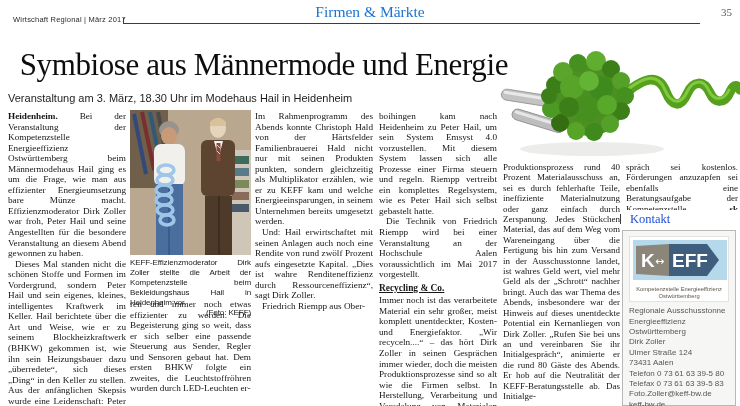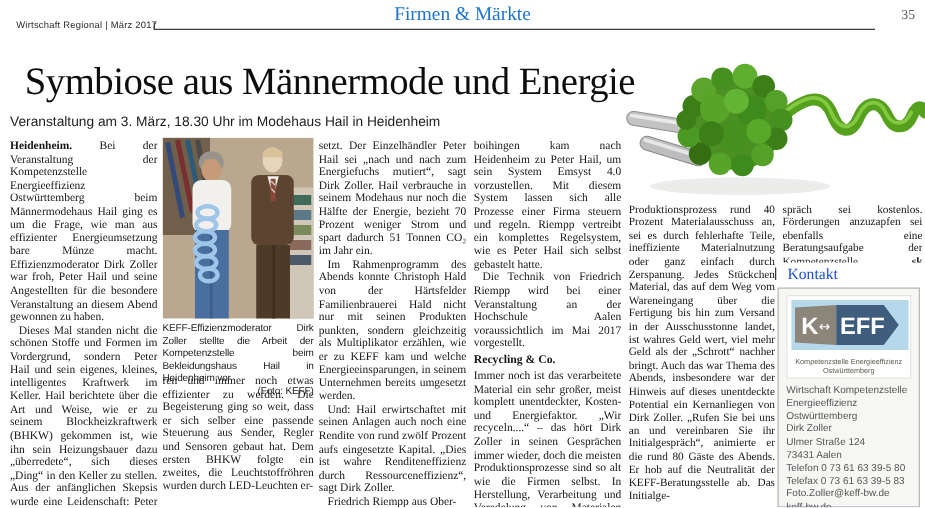--- a/index.html
+++ b/index.html
@@ -33,21 +33,21 @@
     font-size:9.2px;line-height:10.55px;text-align:justify;}
   .col p{margin:0;}
   .col p + p{text-indent:7px;}
   #col1{left:8px;}
   #col2t{left:130px;top:299px;width:121px;height:107px;}
   #col3{left:255px;}
   #col4{left:379px;}
   #col5{left:503px;top:162px;width:117px;height:244px;font-size:9px;line-height:10.4px;}
   #col6t{left:626px;top:162px;width:112px;height:48px;font-size:9px;line-height:10.4px;}
   .lead-in{font-weight:bold;}
-  .subhead{font-weight:bold;margin:3px 0 2px 0;font-size:9.4px;}
+  .subhead{font-weight:bold;margin:3px 0 2px 0;font-size:9.4px;text-decoration:underline;}
   .byline{float:right;font-weight:bold;}
   
   .kontakt-header{position:absolute;left:624px;top:212px;font-family:"Liberation Serif",serif;
     font-size:12.5px;color:#1d4ed8;padding-left:6px;}
   .kontakt-tick{position:absolute;left:620px;top:214px;width:1px;height:10px;background:#3c3c3c;}
   .kontakt-box{position:absolute;left:622px;top:230px;width:114px;height:176px;
     border:1px solid #b8b8b4;background:#f6f6f4;box-sizing:border-box;padding:5px 6px 0 6px;
     font-family:"Liberation Sans",sans-serif;}
   .keff-logo-wrap{background:#ffffff;padding:3px 3px 2px 3px;margin-bottom:4px;border:1px solid #e3e3e0;}
   .logo-sub{font-size:5.8px;line-height:6.6px;color:#5c564d;text-align:center;margin-top:2px;}
@@ -168,21 +168,20 @@
   <div class="col" id="col1">
     <p><b class="lead-in">Heidenheim.</b><span> Bei der Veranstaltung der Kompetenzstelle Energieeffizienz Ostwürttemberg beim Männermodehaus Hail ging es um die Frage, wie man aus effizienter Energieumsetzung bare Münze macht. Effizienzmoderator Dirk Zoller war froh, Peter Hail und seine Angestellten für die besondere Veranstaltung an diesem Abend gewonnen zu haben.</span></p>
     <p>Dieses Mal standen nicht die schönen Stoffe und Formen im Vordergrund, sondern Peter Hail und sein eigenes, kleines, intelligentes Kraftwerk im Keller. Hail berichtete über die Art und Weise, wie er zu seinem Blockheizkraftwerk (BHKW) gekommen ist, wie ihn sein Heizungsbauer dazu „überredete“, sich dieses „Ding“ in den Keller zu stellen. Aus der anfänglichen Skepsis wurde eine Leidenschaft: Peter Hail verfiel der Begeisterung, Energie zu spa-</p>
   </div>
 
   <div class="col" id="col2t">
     <p>ren und immer noch etwas effizienter zu werden. Die Begeisterung ging so weit, dass er sich selber eine passende Steuerung aus Sender, Regler und Sensoren gebaut hat. Dem ersten BHKW folgte ein zweites, die Leuchtstoffröhren wurden durch LED-Leuchten er-</p>
   </div>
 
   <div class="col" id="col3">
-    <p>setzt. Der Einzelhändler Peter Hail sei „nach und nach zum Energiefuchs mutiert“, sagt Dirk Zoller. Hail verbrauche in seinem Modehaus nur noch die Hälfte der Energie, bezieht 70 Prozent weniger Strom und spart dadurch 51 Tonnen CO₂ im Jahr ein.</p>
     <p>Im Rahmenprogramm des Abends konnte Christoph Hald von der Härtsfelder Familienbrauerei Hald nicht nur mit seinen Produkten punkten, sondern gleichzeitig als Multiplikator erzählen, wie er zu KEFF kam und welche Energieeinsparungen, in seinem Unternehmen bereits umgesetzt werden.</p>
     <p>Und: Hail erwirtschaftet mit seinen Anlagen auch noch eine Rendite von rund zwölf Prozent aufs eingesetzte Kapital. „Dies ist wahre Renditeneffizienz durch Ressourceneffizienz“, sagt Dirk Zoller.</p>
     <p>Friedrich Riempp aus Ober-</p>
   </div>
 
   <div class="col" id="col4">
     <p>boihingen kam nach Heidenheim zu Peter Hail, um sein System Emsyst 4.0 vorzustellen. Mit diesem System lassen sich alle Prozesse einer Firma steuern und regeln. Riempp vertreibt ein komplettes Regelsystem, wie es Peter Hail sich selbst gebastelt hatte.</p>
     <p>Die Technik von Friedrich Riempp wird bei einer Veranstaltung an der Hochschule Aalen voraussichtlich im Mai 2017 vorgestellt.</p>
     <div class="subhead">Recycling &amp; Co.</div>
     <p>Immer noch ist das verarbeitete Material ein sehr großer, meist komplett unentdeckter, Kosten- und Energiefaktor. „Wir recyceln....“ – das hört Dirk Zoller in seinen Gesprächen immer wieder, doch die meisten Produktionsprozesse sind so alt wie die Firmen selbst. In Herstellung, Verarbeitung und Veredelung von Materialen fallen im gesamten</p>
@@ -207,21 +206,21 @@
         <polygon points="36,4 74,4 86,20 74,36 36,36" fill="#3f5e7e"></polygon>
         <text x="8" y="27" font-family="Liberation Sans, sans-serif" font-size="19" font-weight="bold" fill="#ffffff">K</text>
         <text x="22" y="25" font-family="DejaVu Sans, sans-serif" font-size="11" fill="#ffffff">↔</text>
         <text x="39" y="27" font-family="Liberation Sans, sans-serif" font-size="19" font-weight="bold" fill="#ffffff">EFF</text>
       </svg>
       <div class="logo-sub">
         <div>Kompetenzstelle Energieeffizienz</div>
         <div>Ostwürttemberg</div>
       </div>
     </div>
-    <div class="contact-line">Wirtschaft Kompetenzstelle</div>
+    <div class="contact-line">Regionale Ausschusstonne</div>
     <div class="contact-line">Energieeffizienz</div>
     <div class="contact-line">Ostwürttemberg</div>
     <div class="contact-line">Dirk Zoller</div>
     <div class="contact-line">Ulmer Straße 124</div>
     <div class="contact-line">73431 Aalen</div>
     <div class="contact-line">Telefon 0 73 61 63 39-5 80</div>
     <div class="contact-line">Telefax 0 73 61 63 39-5 83</div>
     <div class="contact-line">Foto.Zoller@keff-bw.de</div>
     <div class="contact-line">keff-bw.de</div>
   </div>

